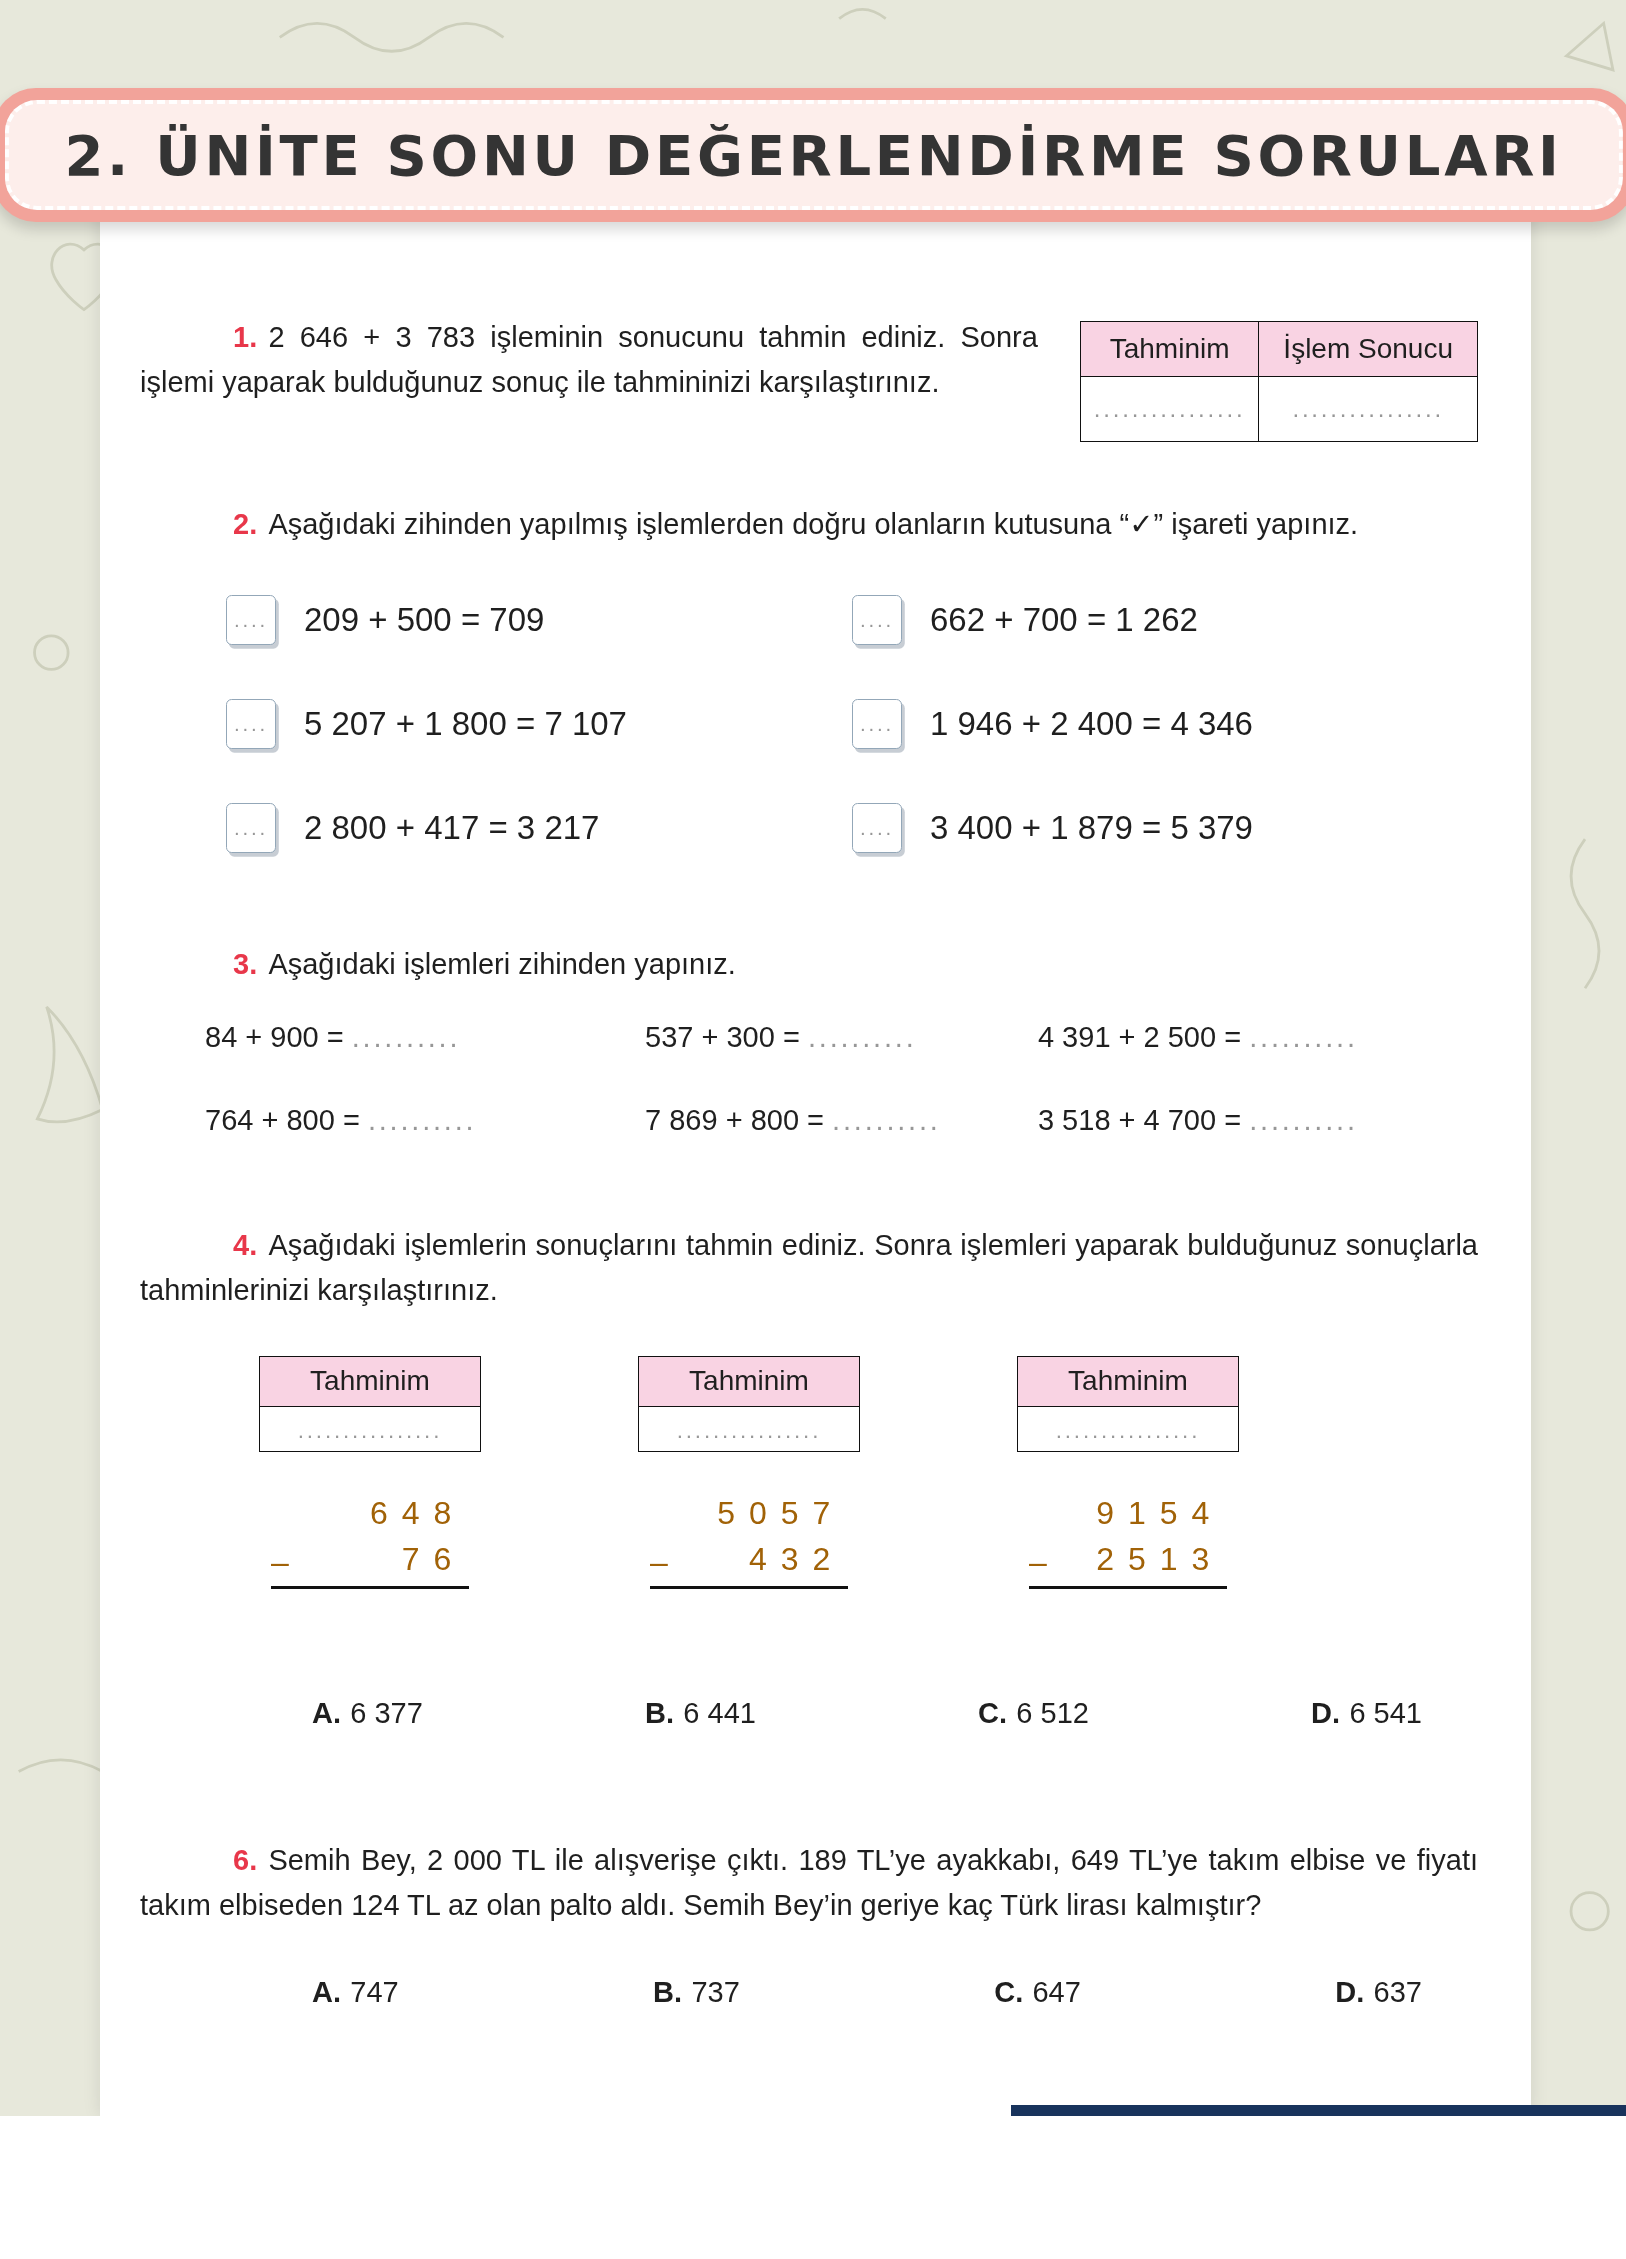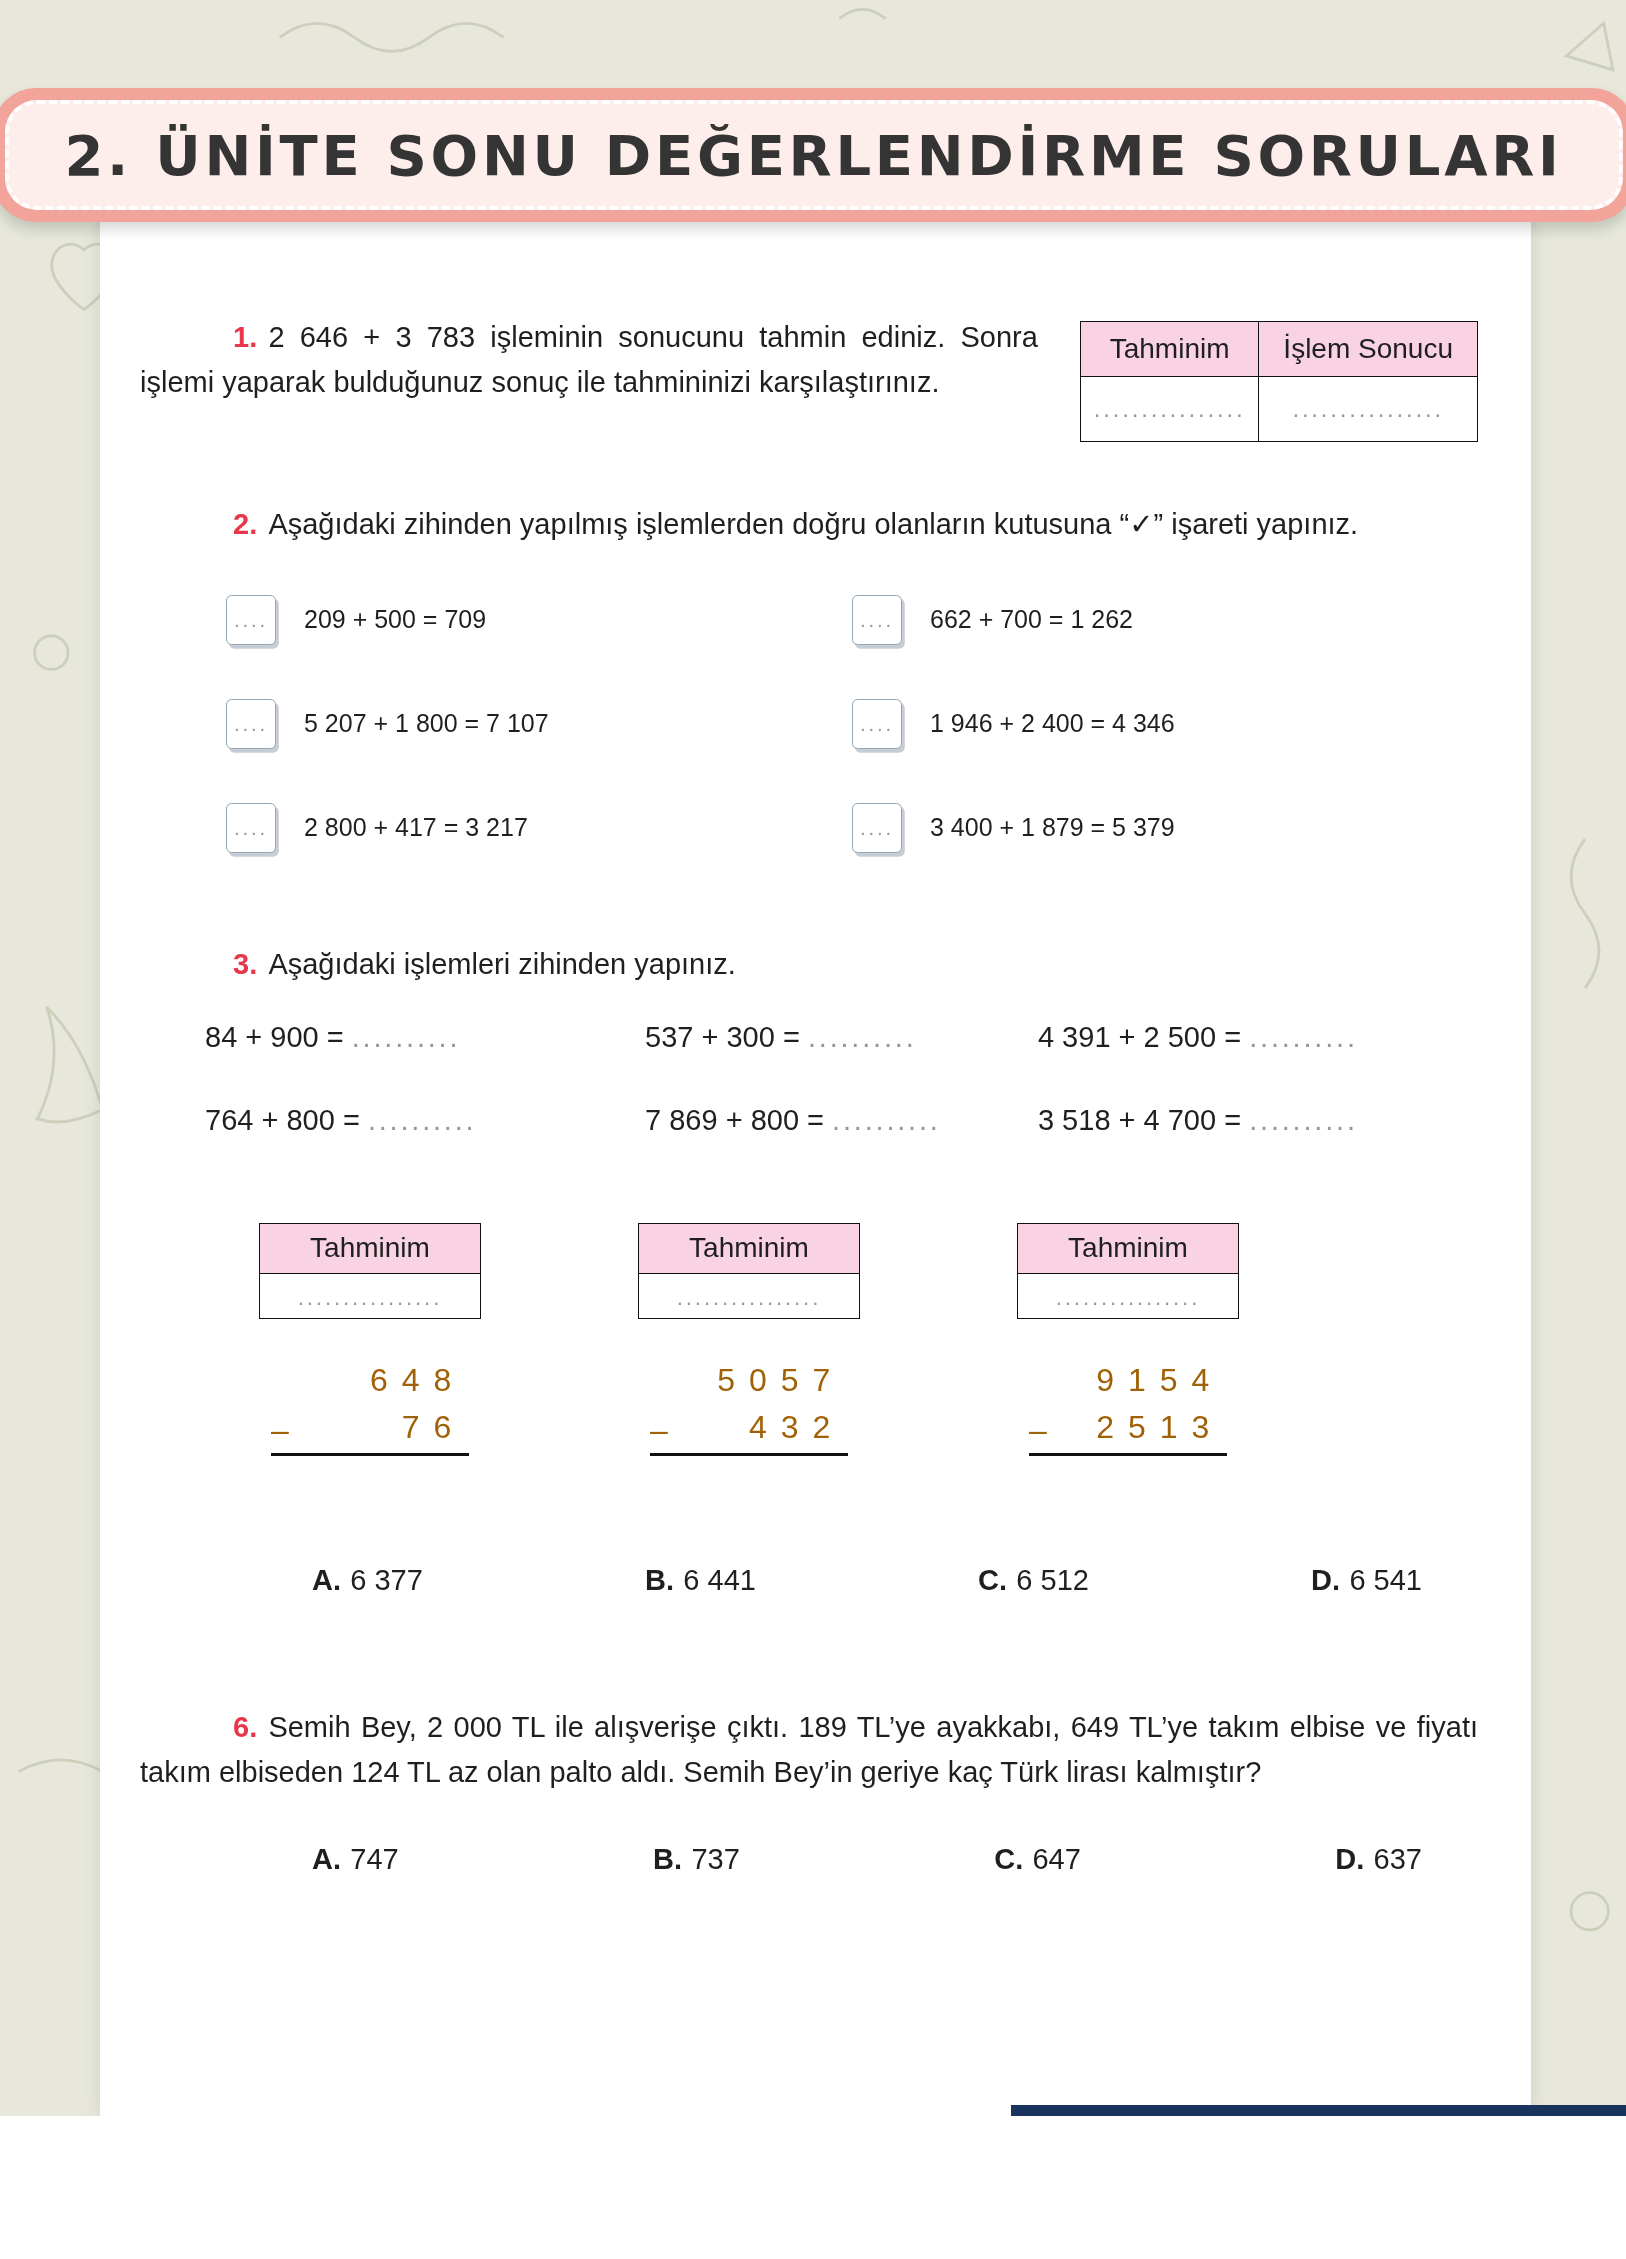--- a/index.html
+++ b/index.html
@@ -34,21 +34,21 @@
   .est-table th { background:#f9d3e3; font-weight:normal; font-size:28px; border:1.9px solid #111;
                   padding:11.2px 24px; }
   .est-table td { border:1.9px solid #111; height:65px; padding:0 13px; font-size:24px; text-align:center; }
 
   
   .check-grid { display:grid; grid-template-columns:1fr 1fr; row-gap:54px; margin-top:48px; padding-left:86px; }
   .check-item { display:flex; align-items:center; gap:28px; }
   .checkbox { width:50px; height:50px; background:#fff; border:1.9px solid #93a7b8; border-radius:5.6px;
               box-shadow:2.8px 3.7px 0 rgba(130,145,160,.45); display:flex; align-items:center; justify-content:center;
               font-size:20.5px; color:#8a8a8a; letter-spacing:0.9px; cursor:pointer; }
-  .expr { font-size:25px; }
+  .expr { font-size:33px; }
 
   
   .mental-grid { display:grid; grid-template-columns:1.12fr 1fr 1.12fr; row-gap:50px; margin-top:34px; padding-left:65px; }
   .mental-item { font-size:29px; white-space:nowrap; }
 
   
   .q4-cols { display:flex; gap:157px; margin-top:43px; padding-left:119px; }
   .q4-col { width:222px; }
   .tahmin-box { width:100%; }
   .tahmin-header { border:1.9px solid #111; background:#f9d3e3; font-size:28px; text-align:center; padding:8.4px 0; }
@@ -171,20 +171,23 @@
         <div class="mental-item"><span>84 + 900 = </span><span class="dots">..........</span></div>
         <div class="mental-item"><span>537 + 300 = </span><span class="dots">..........</span></div>
         <div class="mental-item"><span>4 391 + 2 500 = </span><span class="dots">..........</span></div>
         <div class="mental-item"><span>764 + 800 = </span><span class="dots">..........</span></div>
         <div class="mental-item"><span>7 869 + 800 = </span><span class="dots">..........</span></div>
         <div class="mental-item"><span>3 518 + 4 700 = </span><span class="dots">..........</span></div>
       </div>
     </div>
 
     <div class="sec-q4">
+      <p class="q-text">
+        <span class="qnum">4.</span><span>Aşağıdaki işlemlerin sonuçlarını tahmin ediniz. Sonra işlemleri yaparak bulduğunuz sonuçlarla tahminlerinizi karşılaştırınız.</span>
+      </p>
       <div class="q4-cols">
 
         <div class="q4-col">
           <div class="tahmin-box">
             <div class="tahmin-header">Tahminim</div>
             <div class="tahmin-cell"><span class="dots">................</span></div>
           </div>
           <div class="sub">
             <div class="minuend">648</div>
             <div class="row2">

